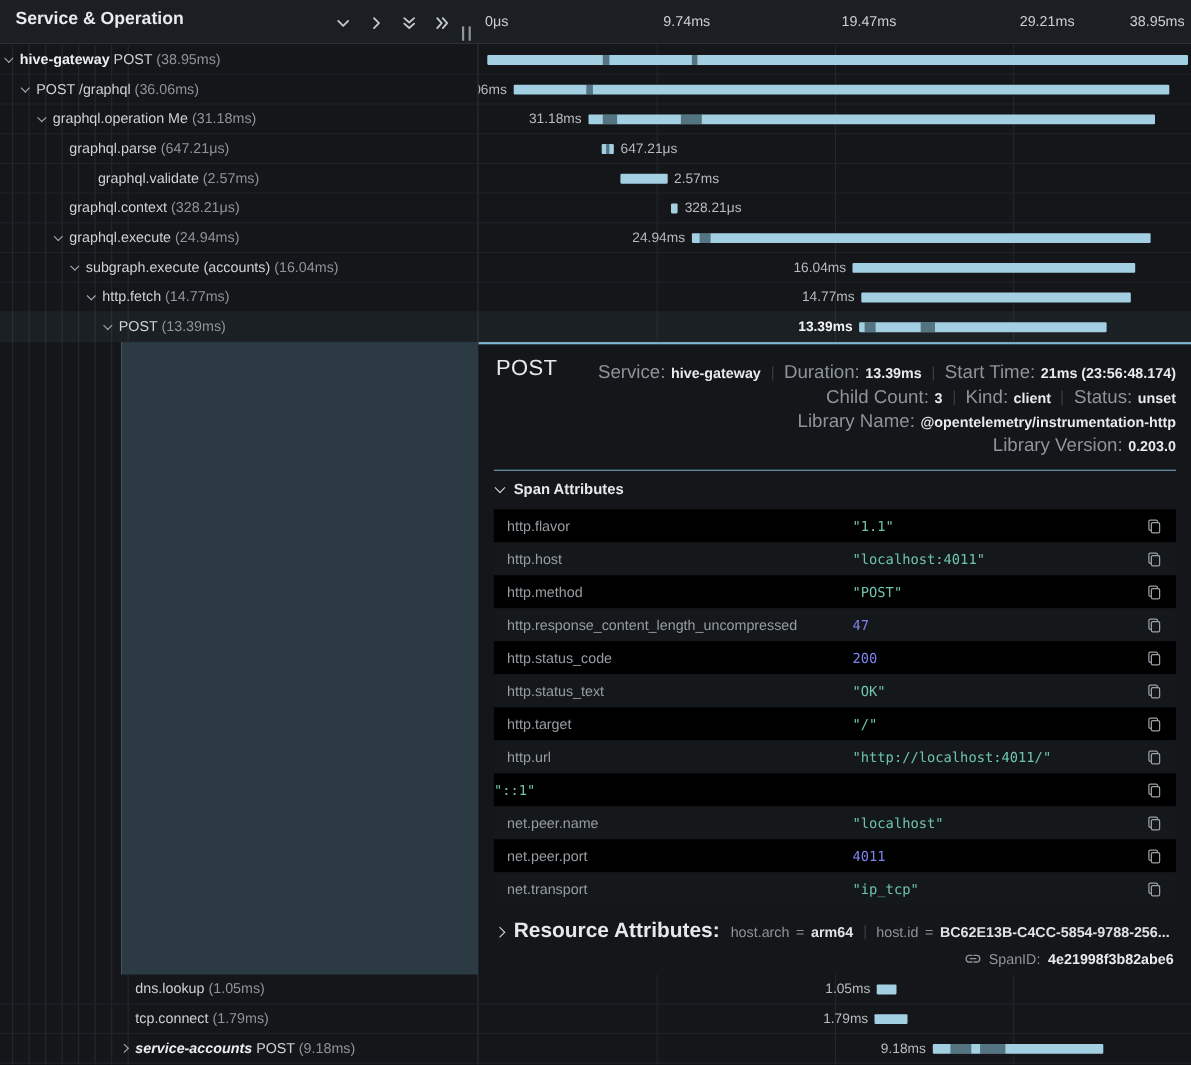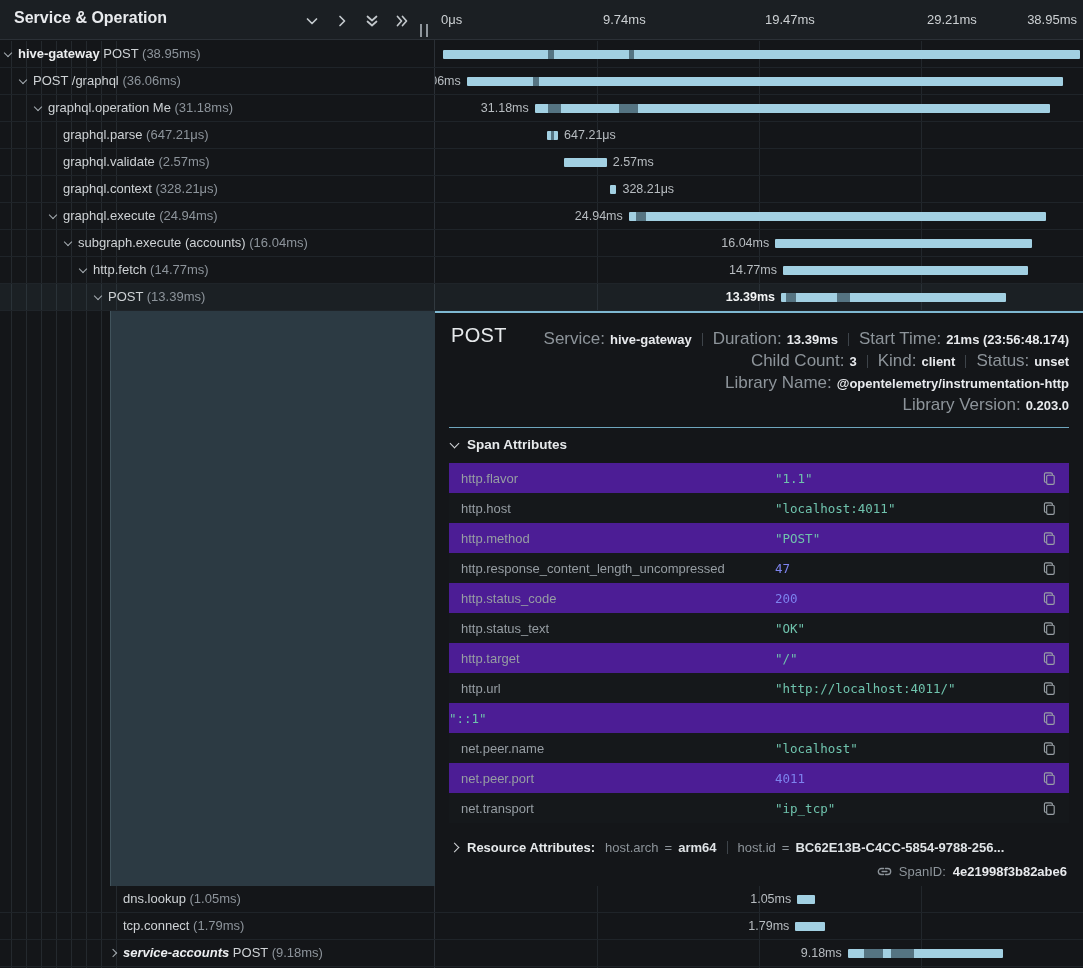--- a/index.html
+++ b/index.html
@@ -55,30 +55,30 @@
   .d-title{position:absolute;left:16px;top:11px;font-size:20px;font-weight:500;color:#e6e9eb;letter-spacing:.3px}
   .meta-line{position:absolute;right:14px;display:flex;align-items:center;white-space:nowrap}
   .meta-k{font-size:17px;color:#8d949a;margin-right:5px}
   .meta-v{font-size:13px;font-weight:700;color:#e8eaed}
   .meta-sep{width:1px;height:13px;background:#3e444a;margin:0 10px}
   .d-sep{position:absolute;left:14px;right:14px;top:114px;height:1px;background:#6fa6bd}
   .attr-head{position:absolute;left:16px;top:124px;display:flex;align-items:center;gap:9px;
              font-size:13.5px;font-weight:700;color:#e6e9eb;cursor:pointer}
   .attr-table{position:absolute;left:14px;right:14px;top:150px}
   .attr-row{display:flex;align-items:center;height:30px}
-  .attr-row.odd{background:#4c1d95}
+  .attr-row.odd{background:#000000}
   .attr-row.even{background:#15181b}
   .attr-key{width:326px;padding-left:12px;font-size:13px;color:#969da3;white-space:nowrap;overflow:hidden;flex:none}
   .attr-val{flex:1;font-family:"DejaVu Sans Mono",monospace;font-size:12.5px;white-space:nowrap;overflow:hidden}
   .v-string{color:#6fc3ad}
   .v-number{color:#7d83ee}
   .copy-btn{width:36px;flex:none;display:flex;justify-content:flex-end;padding-right:12px;cursor:pointer}
   .resource{position:absolute;left:16px;top:521px;height:26px;display:flex;align-items:center;
             font-size:13px;white-space:nowrap;cursor:pointer}
-  .res-title{font-weight:700;color:#e6e9eb;font-size:13px;margin:0 10px 0 9px}
+  .res-title{font-weight:700;color:#e6e9eb;font-size:19px;margin:0 10px 0 9px}
   .res-k{color:#8d949a}
   .res-eq{color:#8d949a;margin:0 6px}
   .res-v{font-weight:700;color:#dfe3e6}
   .spanid{position:absolute;right:16px;top:551px;display:flex;align-items:flex-start;gap:7px;font-size:13px}
   .spanid-k{color:#8d949a}
   .spanid-v{font-weight:700;color:#e8eaed}
   .chev-css{width:7px;height:7px;border-right:1.6px solid #d4d7da;border-bottom:1.6px solid #d4d7da}
   .chev-css.down{transform:rotate(45deg);margin-top:-3px}
   .chev-css.right{transform:rotate(-45deg)}
 </style>
@@ -178,21 +178,21 @@
           <div class="tree-label" style="padding-left: 63px;"><span class="op">graphql.parse</span><span class="dur"> (647.21μs)</span></div>
         </div>
         <div class="tl-cell">
           <div class="bar" style="left: 17.3%; width: 1.7%;"></div>
           <div class="mark" style="left: 17.9%; width: 0.4%;"></div>
           <div class="bar-label" style="left: calc(19% + 6px);">647.21μs</div>
         </div>
       </div>
       <div class="trace-row">
         <div class="tree-cell">
-          <div class="tree-label" style="padding-left: 63px;"><span class="op">graphql.validate</span><span class="dur"> (2.57ms)</span></div>
+          <div class="tree-label" style="padding-left: 89px;"><span class="op">graphql.validate</span><span class="dur"> (2.57ms)</span></div>
         </div>
         <div class="tl-cell">
           <div class="bar" style="left: 19.9%; width: 6.6%;"></div>
           <div class="bar-label" style="left: calc(26.5% + 6px);">2.57ms</div>
         </div>
       </div>
       <div class="trace-row">
         <div class="tree-cell">
           <div class="tree-label" style="padding-left: 63px;"><span class="op">graphql.context</span><span class="dur"> (328.21μs)</span></div>
         </div>

